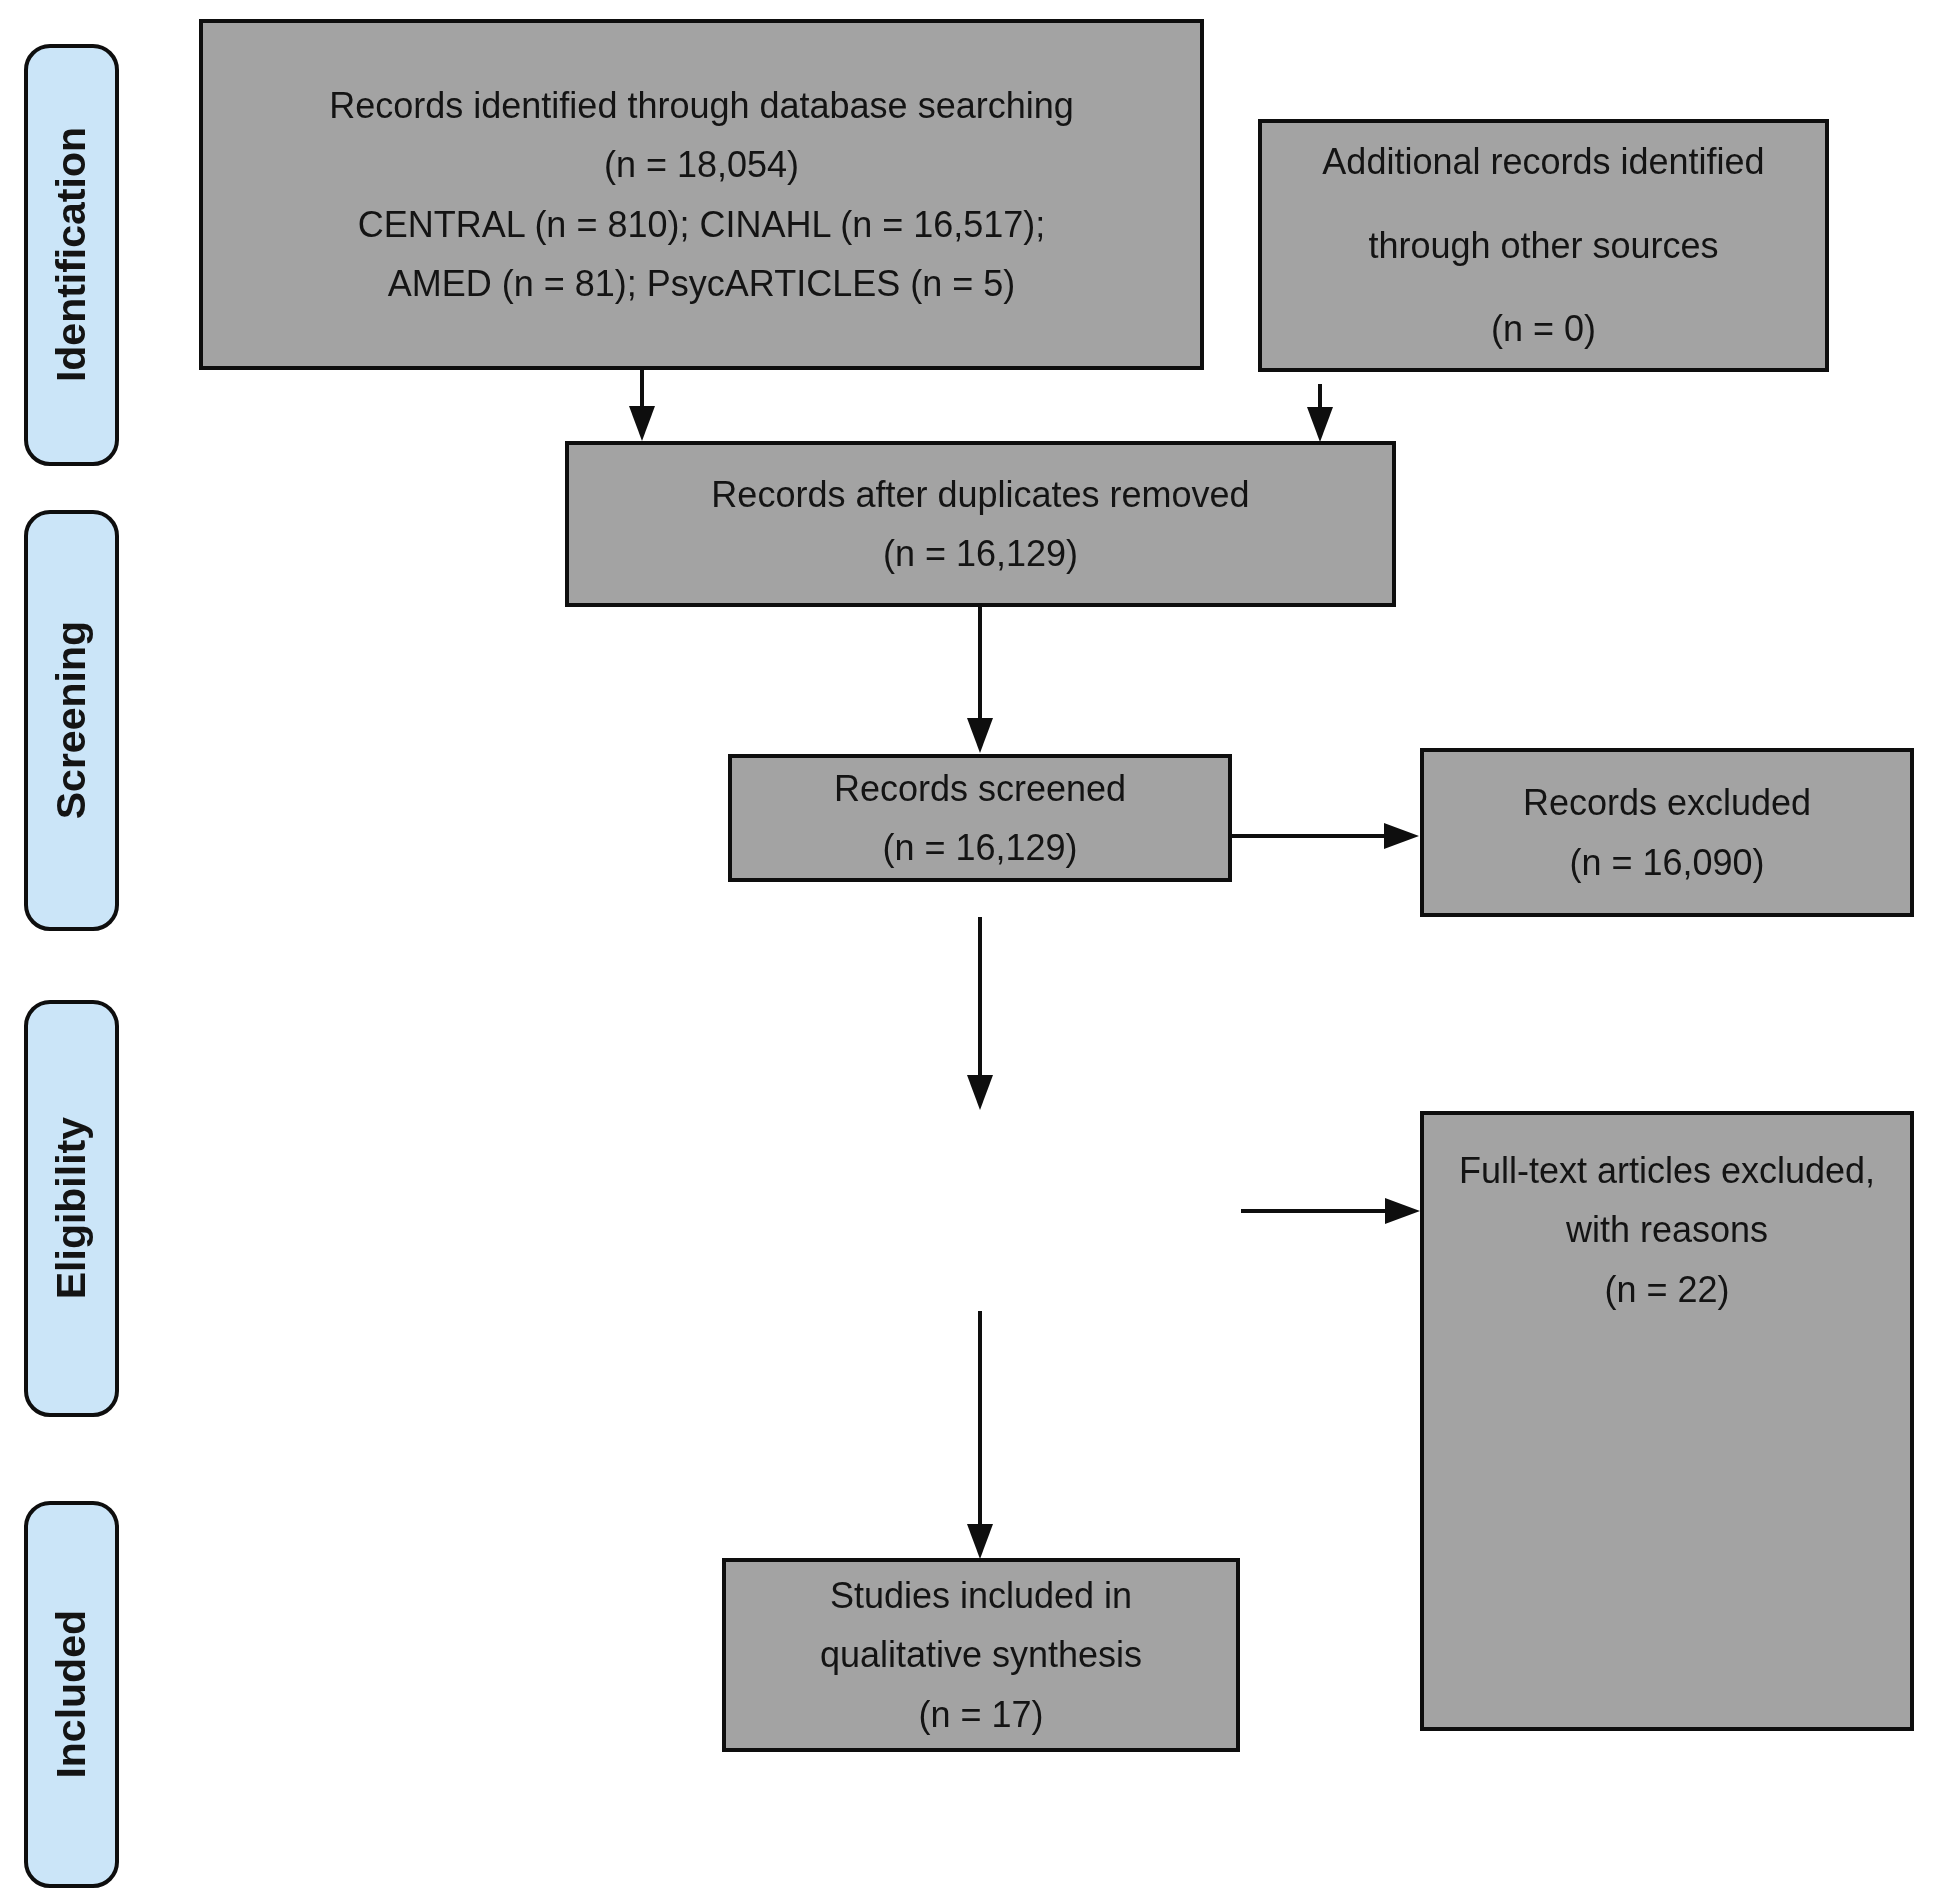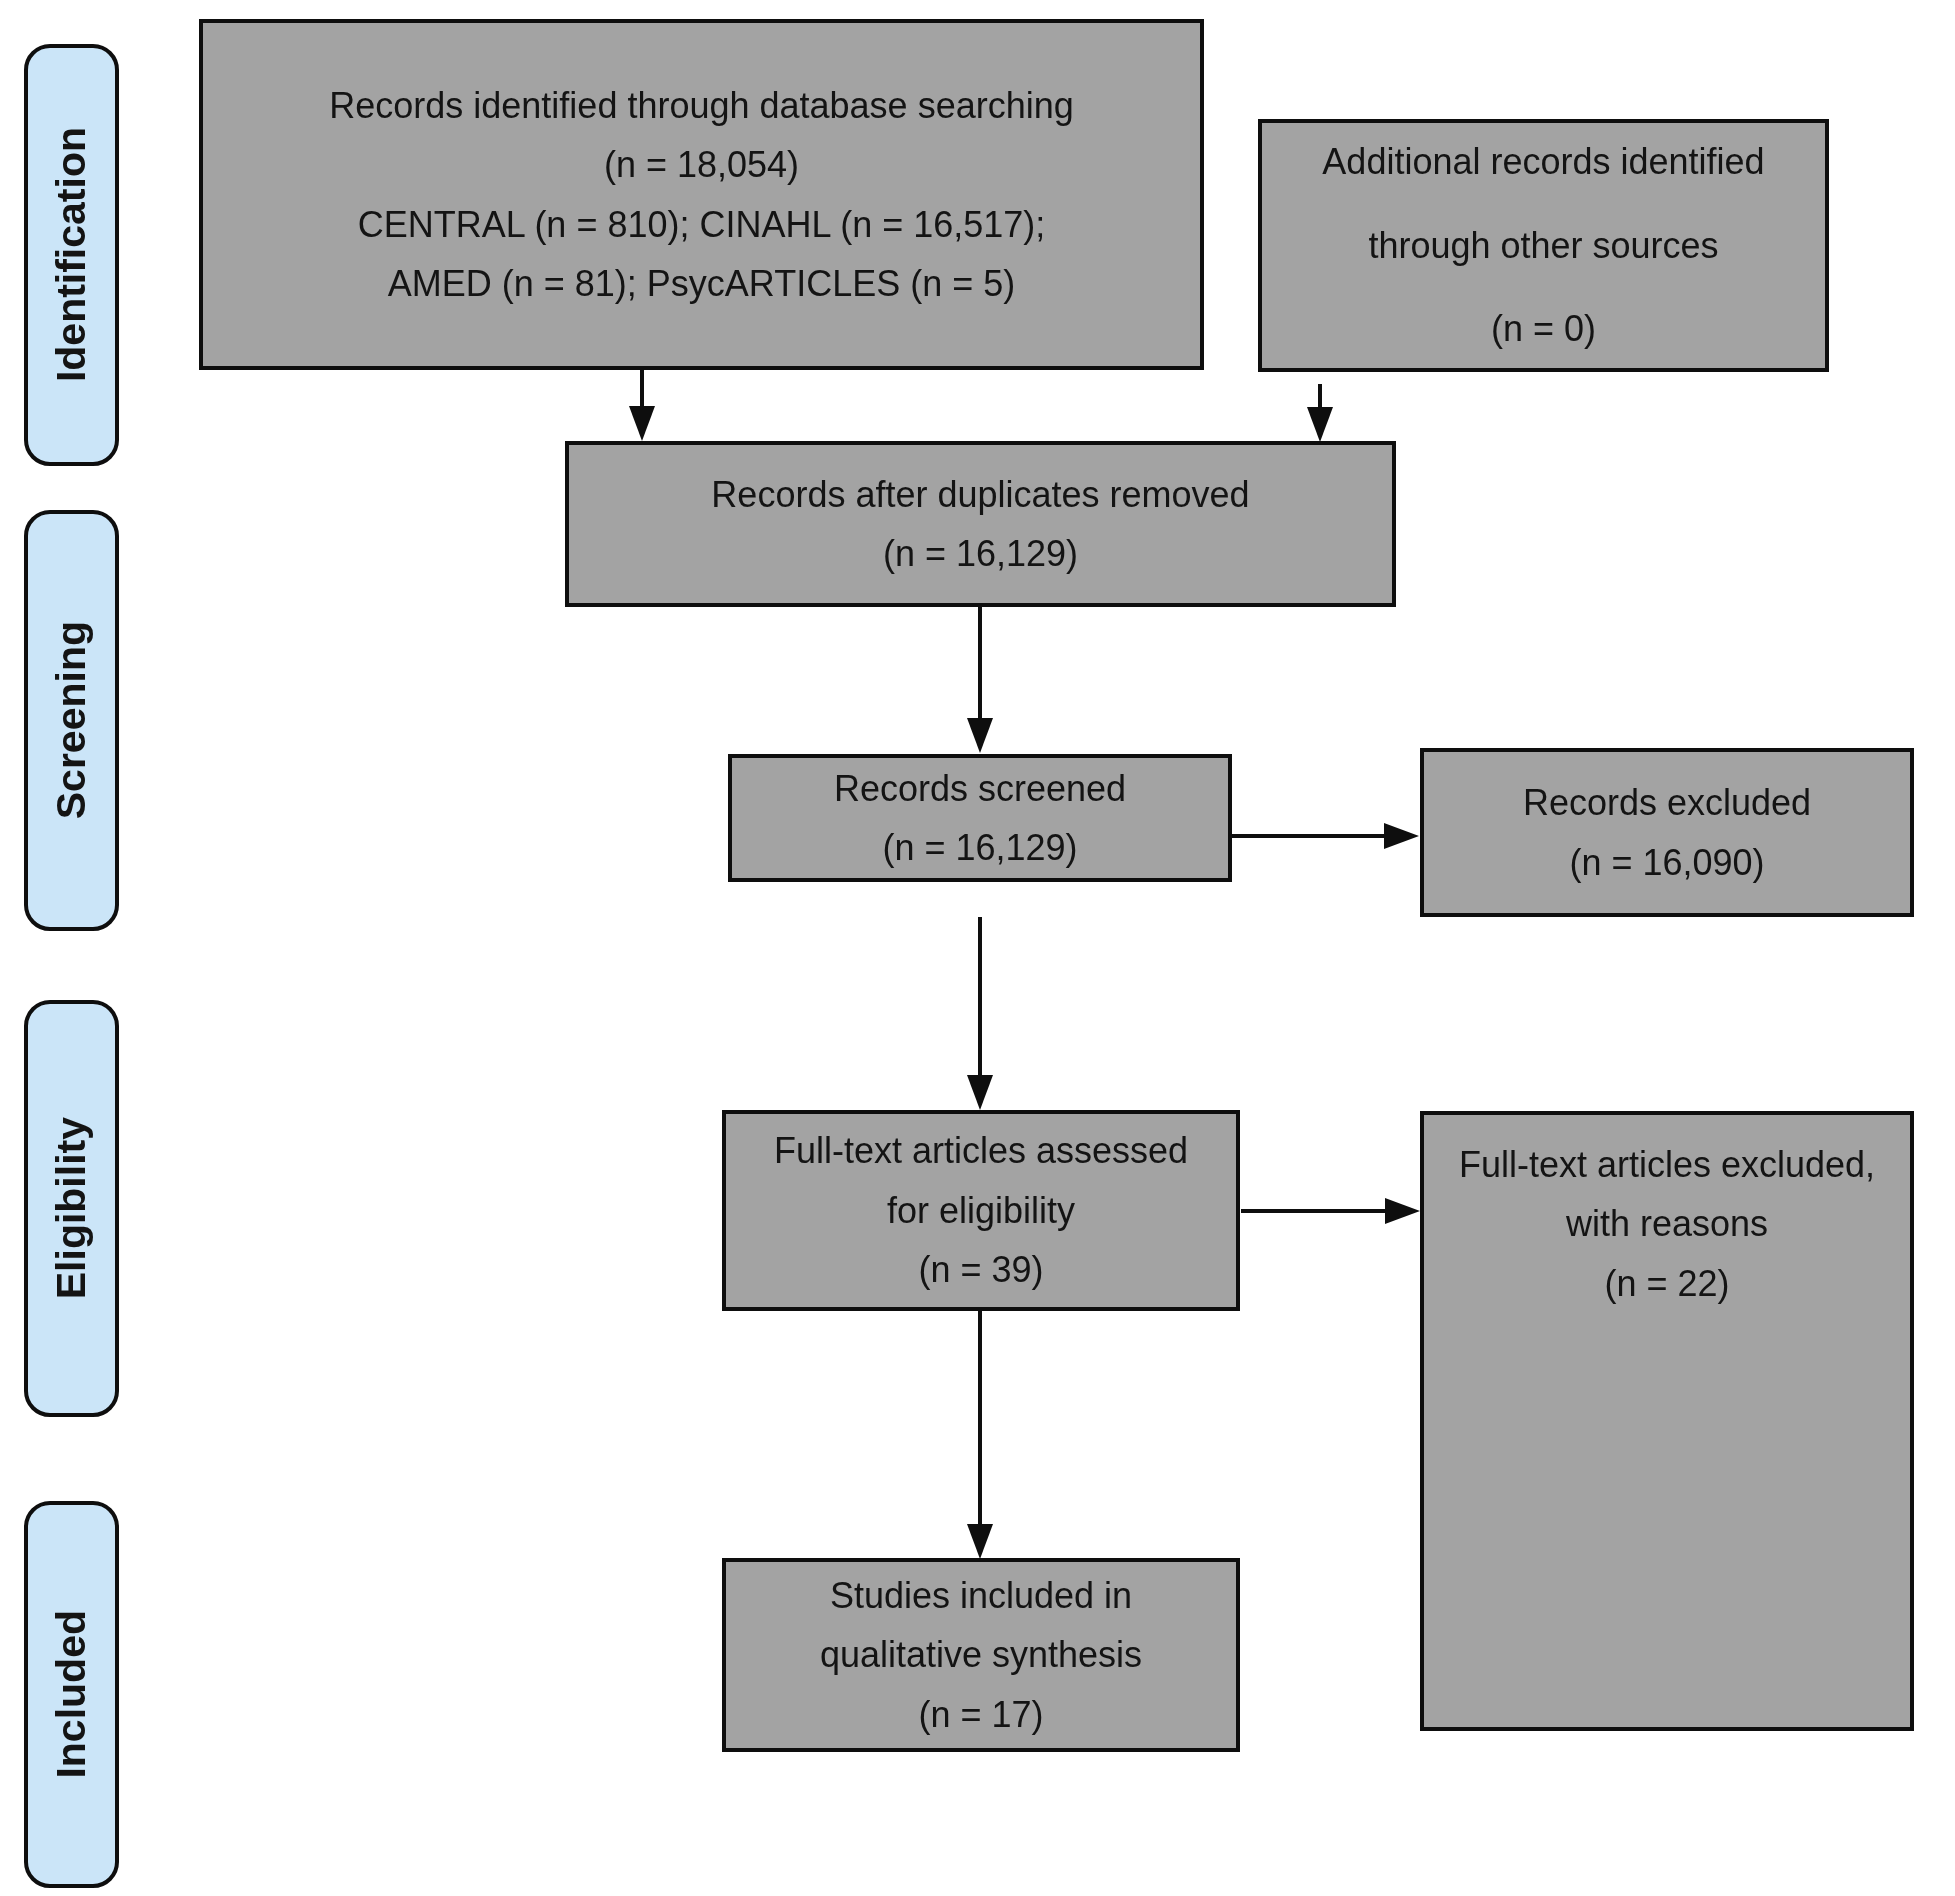--- a/index.html
+++ b/index.html
@@ -39,21 +39,21 @@
     box-sizing: border-box;
     display: flex;
     flex-direction: column;
     justify-content: center;
     align-items: center;
     text-align: center;
     font-size: 36px;
     line-height: 1.65;
   }
   .node .ln { display: block; }
-  .node--reasons { justify-content: flex-start; padding-top: 20px; }
+  .node--reasons { justify-content: flex-start; padding-top: 26px; }
   .reasons {
     align-self: stretch;
     text-align: left;
     padding: 0 15px;
     margin-top: 75px;
     font-size: 34px;
     line-height: 1.55;
   }
   
   .varrow { position: absolute; width: 4.4px; background: #0e0e0e; }
@@ -118,25 +118,20 @@
   <div class="node" style="left:728px; top:754px; width:504px; height:128px;">
     <span class="ln">Records screened</span>
     <span class="ln">(n = 16,129)</span>
   </div>
 
   <div class="node" style="left:1420px; top:748px; width:494px; height:169px;">
     <span class="ln">Records excluded</span>
     <span class="ln">(n = 16,090)</span>
   </div>
 
-  <div class="node" style="left:722px; top:1110px; width:518px; height:201px;">
-    <span class="ln">Full-text articles assessed</span>
-    <span class="ln">for eligibility</span>
-    <span class="ln">(n = 39)</span>
-  </div>
 
   <div class="node node--reasons" style="left:1420px; top:1111px; width:494px; height:620px;">
     <div>
       <span class="ln">Full-text articles excluded,</span>
       <span class="ln">with reasons</span>
       <span class="ln">(n = 22)</span>
     </div>
   </div>
 
   <div class="node" style="left:722px; top:1558px; width:518px; height:194px;">

